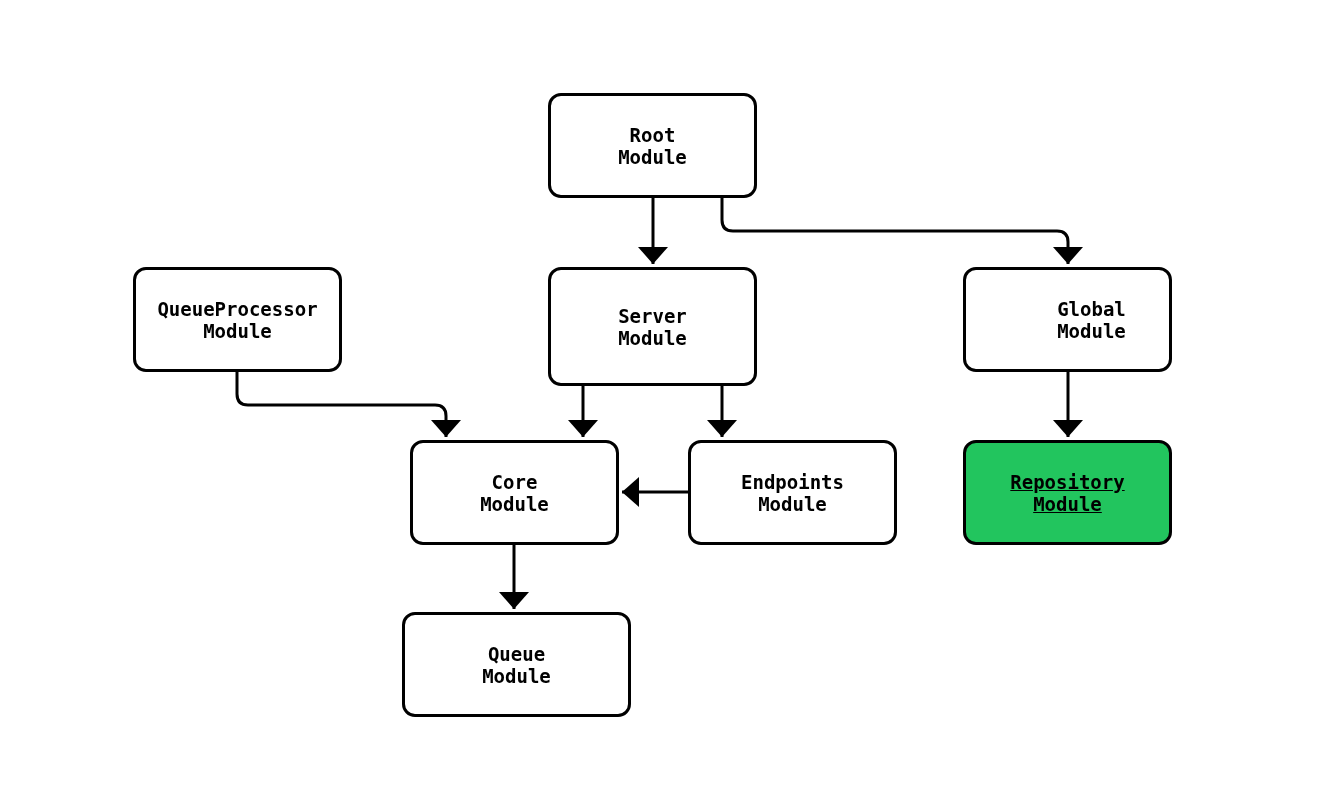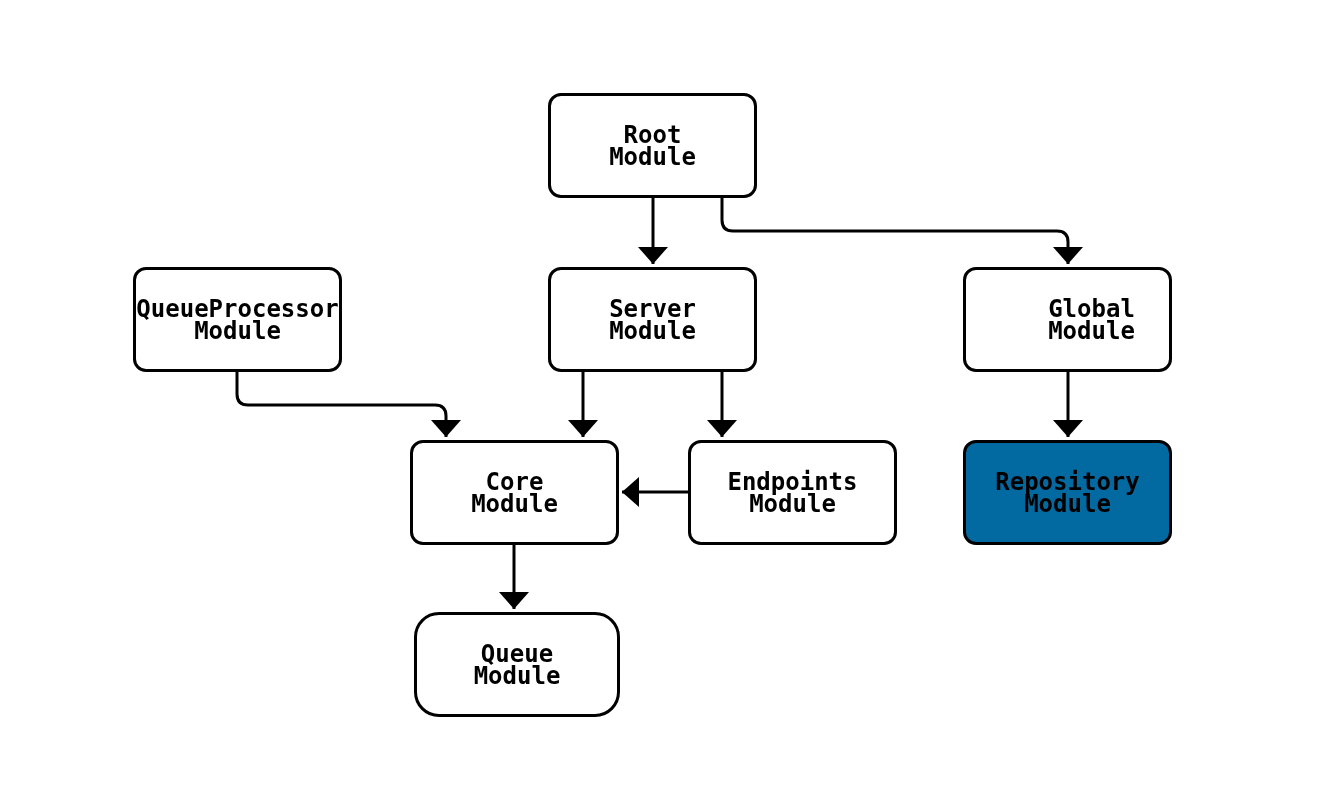--- a/index.html
+++ b/index.html
@@ -26,21 +26,21 @@
     background: #ffffff;
     border: 3px solid #000000;
     border-radius: 13px;
     display: flex;
     align-items: center;
     justify-content: center;
   }
   .node-label {
     font-family: "DejaVu Sans Mono", "Liberation Mono", monospace;
     font-weight: bold;
-    font-size: 24px;
+    font-size: 19px;
     line-height: 22px;
     color: #000000;
     text-align: center;
     white-space: pre-line;
     letter-spacing: 0px;
   }
 </style>
 </head>
 <body>
 
@@ -61,37 +61,37 @@
       <path d="M514,545 L514,609" fill="none" stroke="#000000" stroke-width="3" marker-end="url(#arrowhead)"></path>
     </svg>
 <div class="node" style="left: 548px; top: 93px; width: 209px; height: 105px; border-color: rgb(0, 0, 0); background: rgb(255, 255, 255);">
       <span class="node-label" style="color: rgb(0, 0, 0);">Root
 Module</span>
     </div>
     <div class="node" style="left: 133px; top: 267px; width: 209px; height: 105px; border-color: rgb(0, 0, 0); background: rgb(255, 255, 255); align-items: center;">
       <span class="node-label" style="color: rgb(0, 0, 0);">QueueProcessor
 Module</span>
     </div>
-    <div class="node" style="left: 548px; top: 267px; width: 209px; height: 105px; border-color: rgb(0, 0, 0); background: rgb(255, 255, 255);">
+    <div class="node" style="left: 548px; top: 267px; width: 209px; height: 119px; border-color: rgb(0, 0, 0); background: rgb(255, 255, 255);">
       <span class="node-label" style="color: rgb(0, 0, 0);">Server
 Module</span>
     </div>
     <div class="node" style="left: 963px; top: 267px; width: 209px; height: 105px; border-color: rgb(0, 0, 0); background: rgb(255, 255, 255); padding-left: 48px;">
       <span class="node-label" style="color: rgb(0, 0, 0);">Global
 Module</span>
     </div>
     <div class="node" style="left: 410px; top: 440px; width: 209px; height: 105px; border-color: rgb(0, 0, 0); background: rgb(255, 255, 255);">
       <span class="node-label" style="color: rgb(0, 0, 0);">Core
 Module</span>
     </div>
     <div class="node" style="left: 688px; top: 440px; width: 209px; height: 105px; border-color: rgb(0, 0, 0); background: rgb(255, 255, 255);">
       <span class="node-label" style="color: rgb(0, 0, 0);">Endpoints
 Module</span>
     </div>
-    <div class="node" style="left: 963px; top: 440px; width: 209px; height: 105px; border-color: rgb(0, 0, 0); background: #0369a1;">
+    <div class="node" style="left: 963px; top: 440px; width: 209px; height: 105px; border-color: rgb(0, 0, 0); background: #22c55e; text-decoration: underline;">
       <span class="node-label" style="color: rgb(0, 0, 0);">Repository
 Module</span>
     </div>
-    <div class="node" style="left: 414px; top: 612px; width: 206px; height: 105px; border-color: rgb(0, 0, 0); background: rgb(255, 255, 255); border-radius: 25px;">
+    <div class="node" style="left: 402px; top: 612px; width: 229px; height: 105px; border-color: rgb(0, 0, 0); background: rgb(255, 255, 255);">
       <span class="node-label" style="color: rgb(0, 0, 0);">Queue
 Module</span>
     </div>
   </div>
 
 </body></html>

